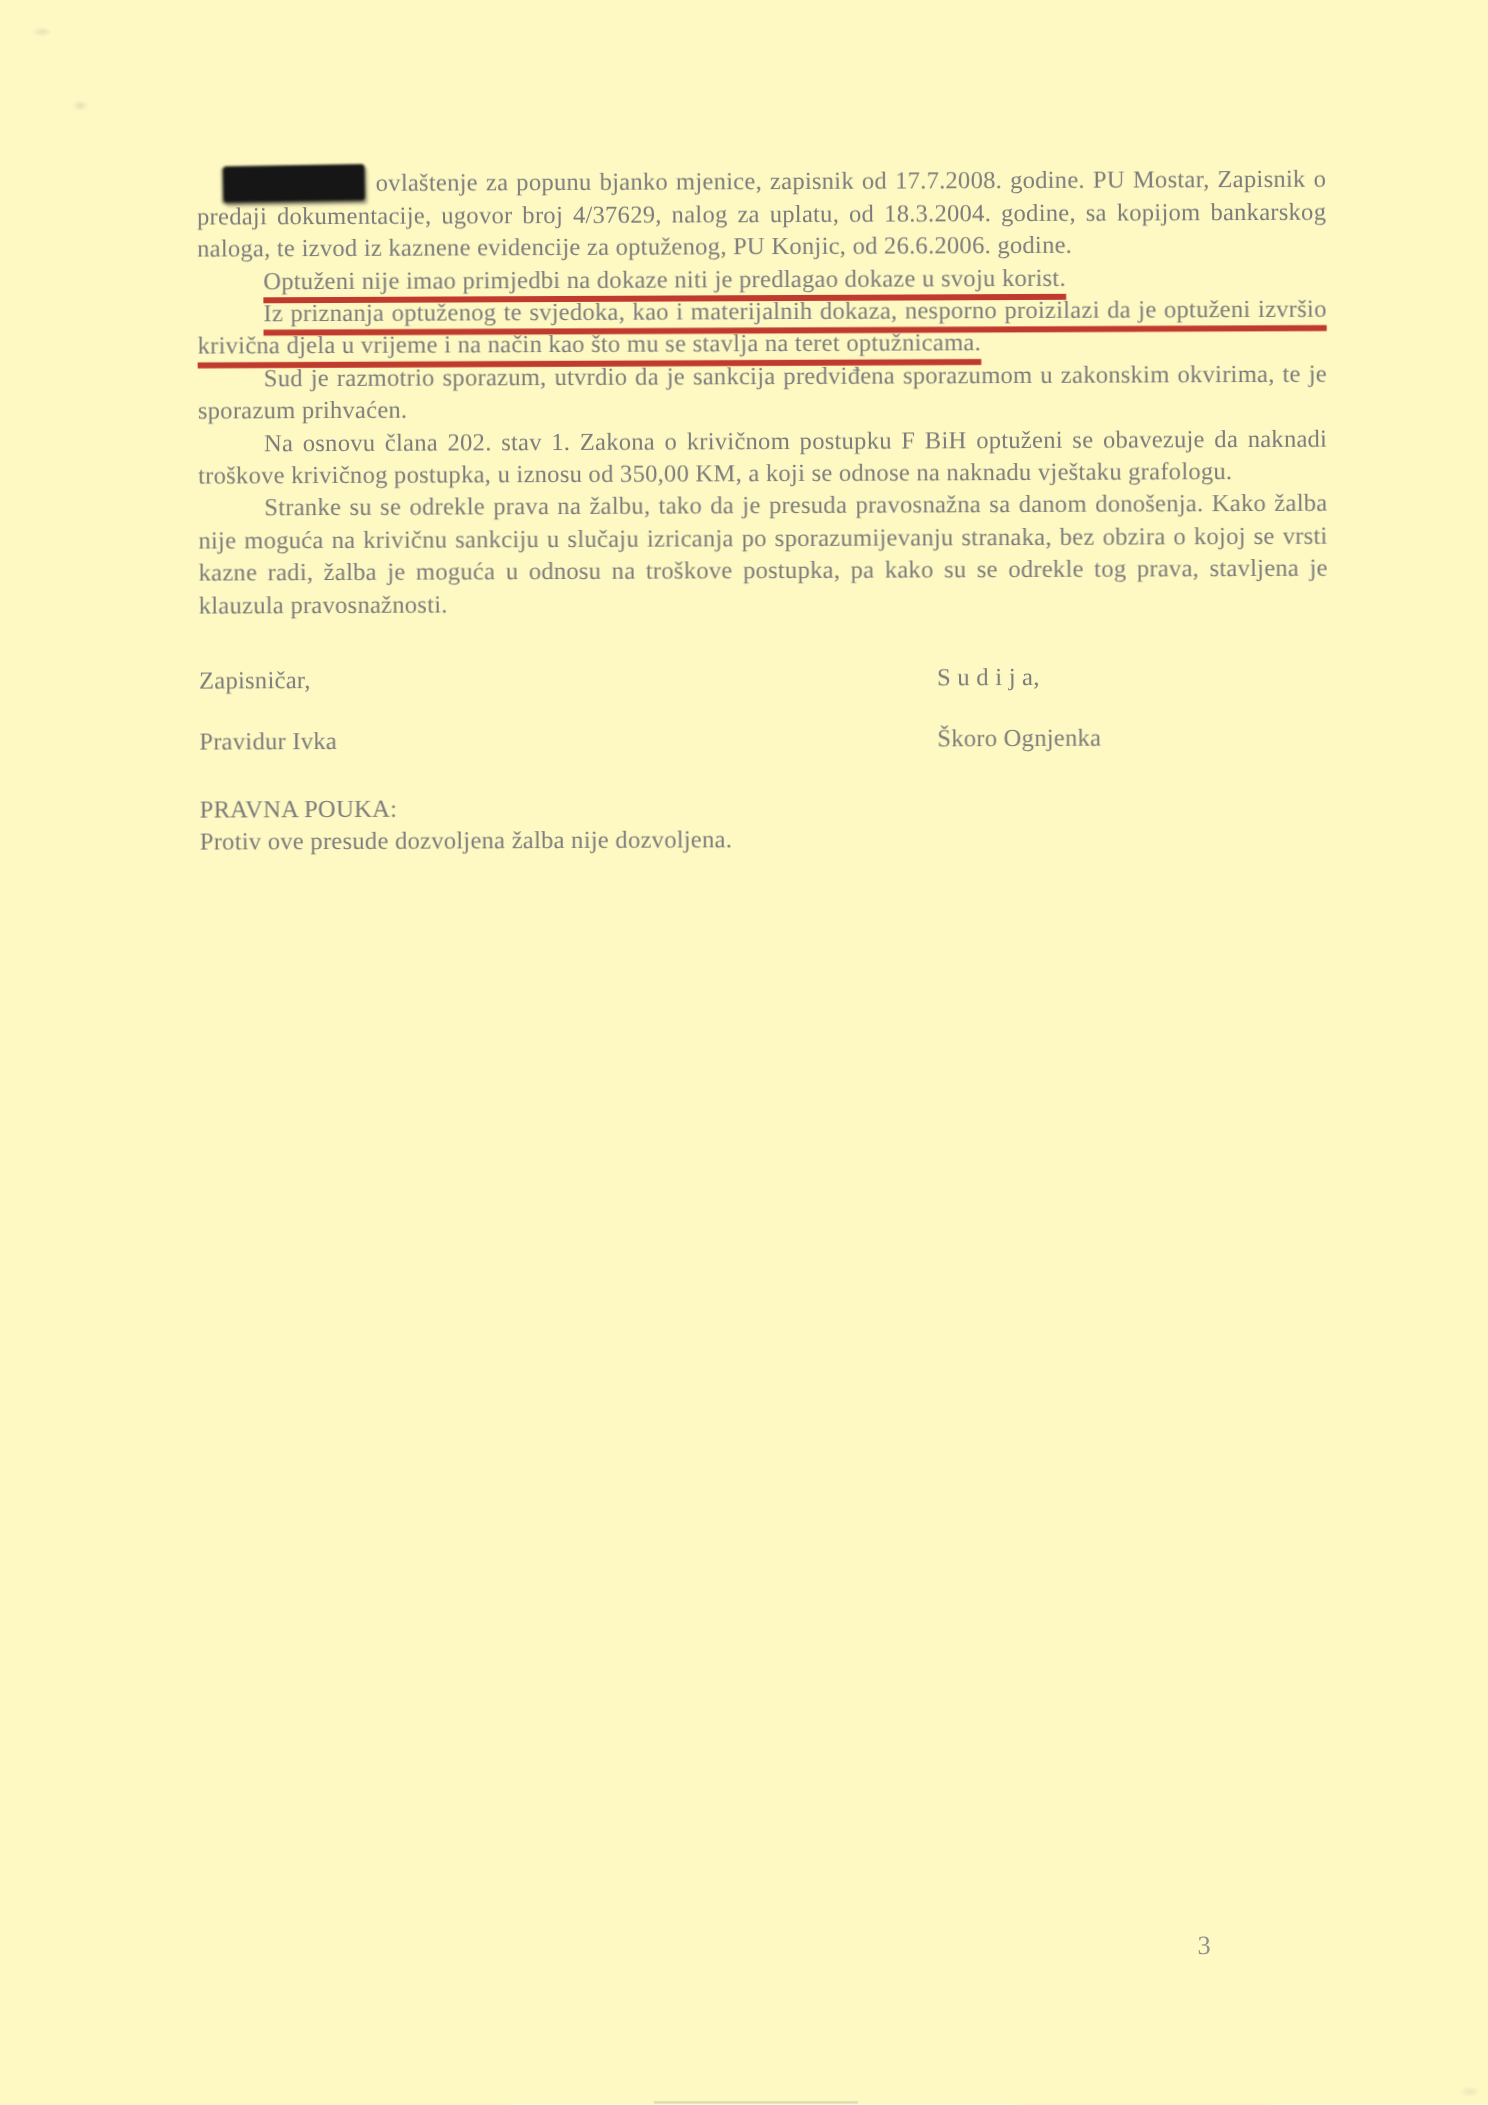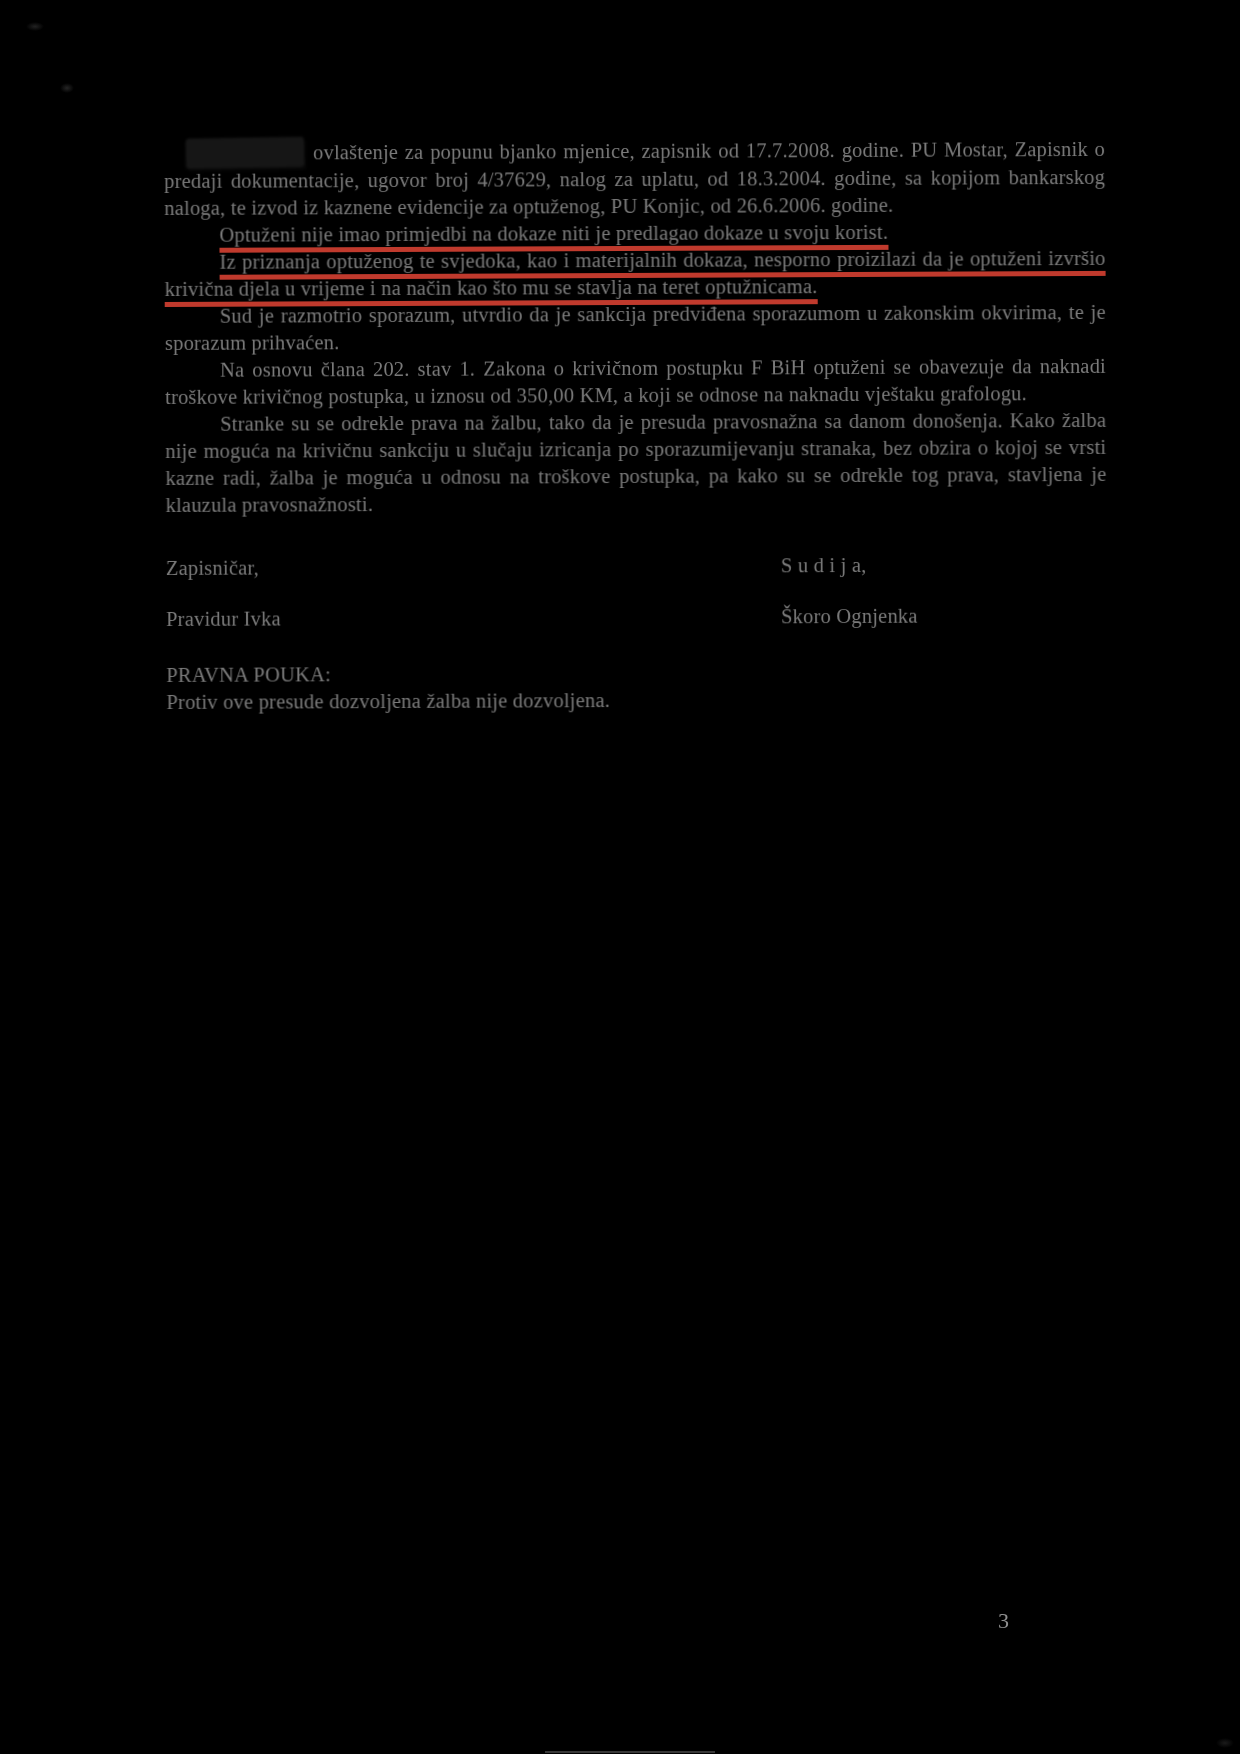--- a/index.html
+++ b/index.html
@@ -5,21 +5,21 @@
   html, body { margin: 0; padding: 0; }
   body {
     width: 1240px; height: 1754px;
     background: #ffffff;
     position: relative;
     overflow: hidden;
     font-family: "Liberation Serif", "DejaVu Serif", serif;
   }
   .page {
     position: absolute; inset: 0;
-    background: #000000;
+    background: #fef9c3;
   }
   
   .doc {
     position: absolute;
     left: 164px; top: 138px; width: 941px;
     color: #7b7b7b;
     font-size: 20.5px;
     line-height: 27px;
     text-align: justify;
     letter-spacing: 0.2px;

